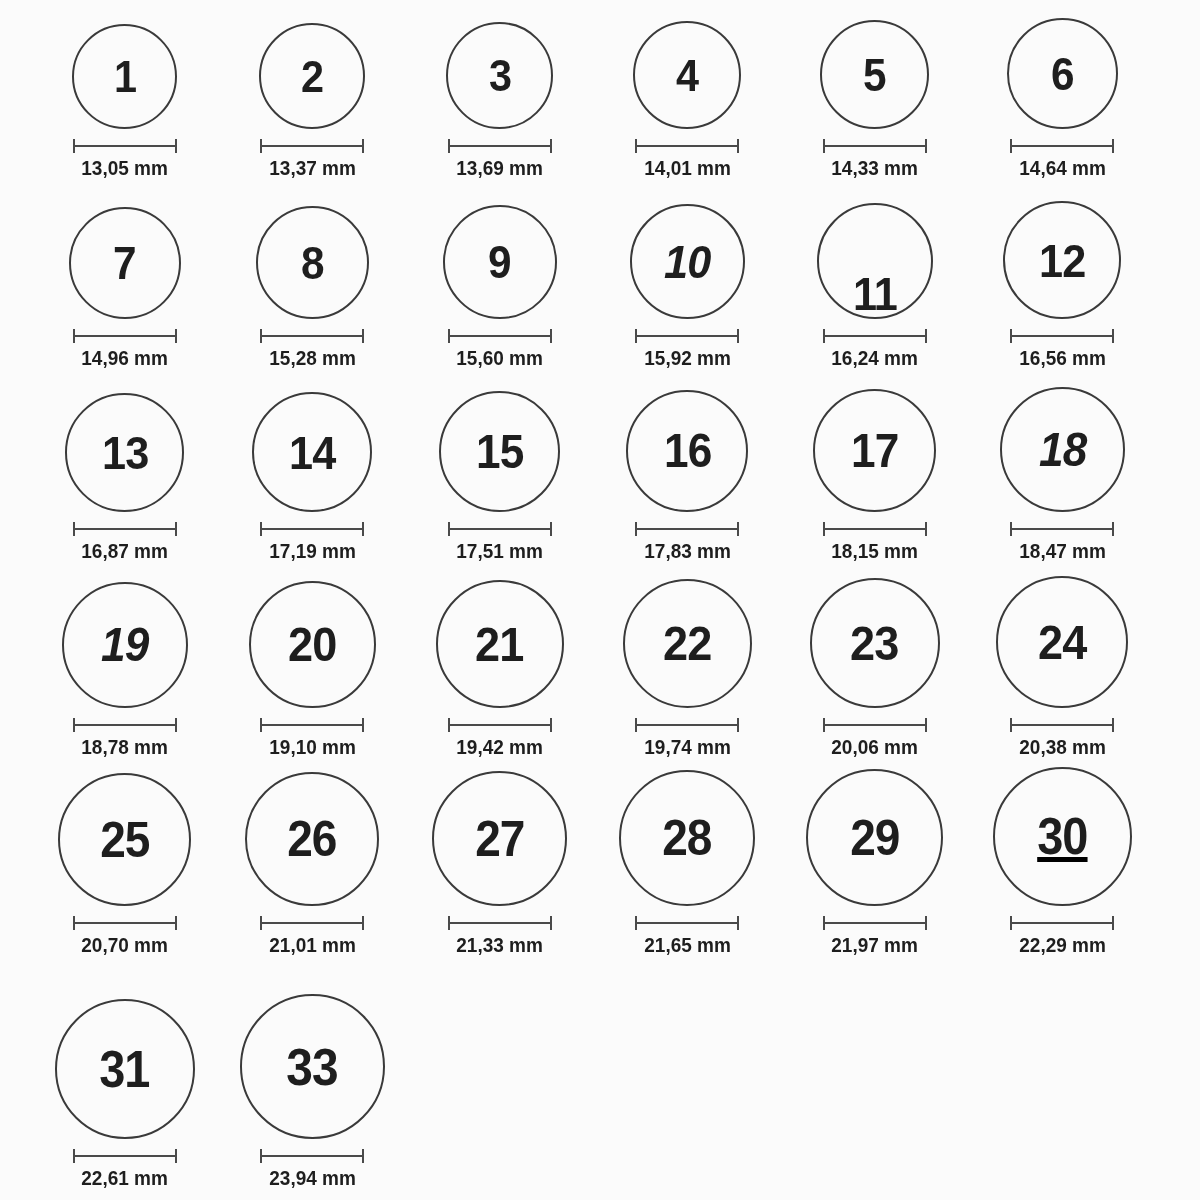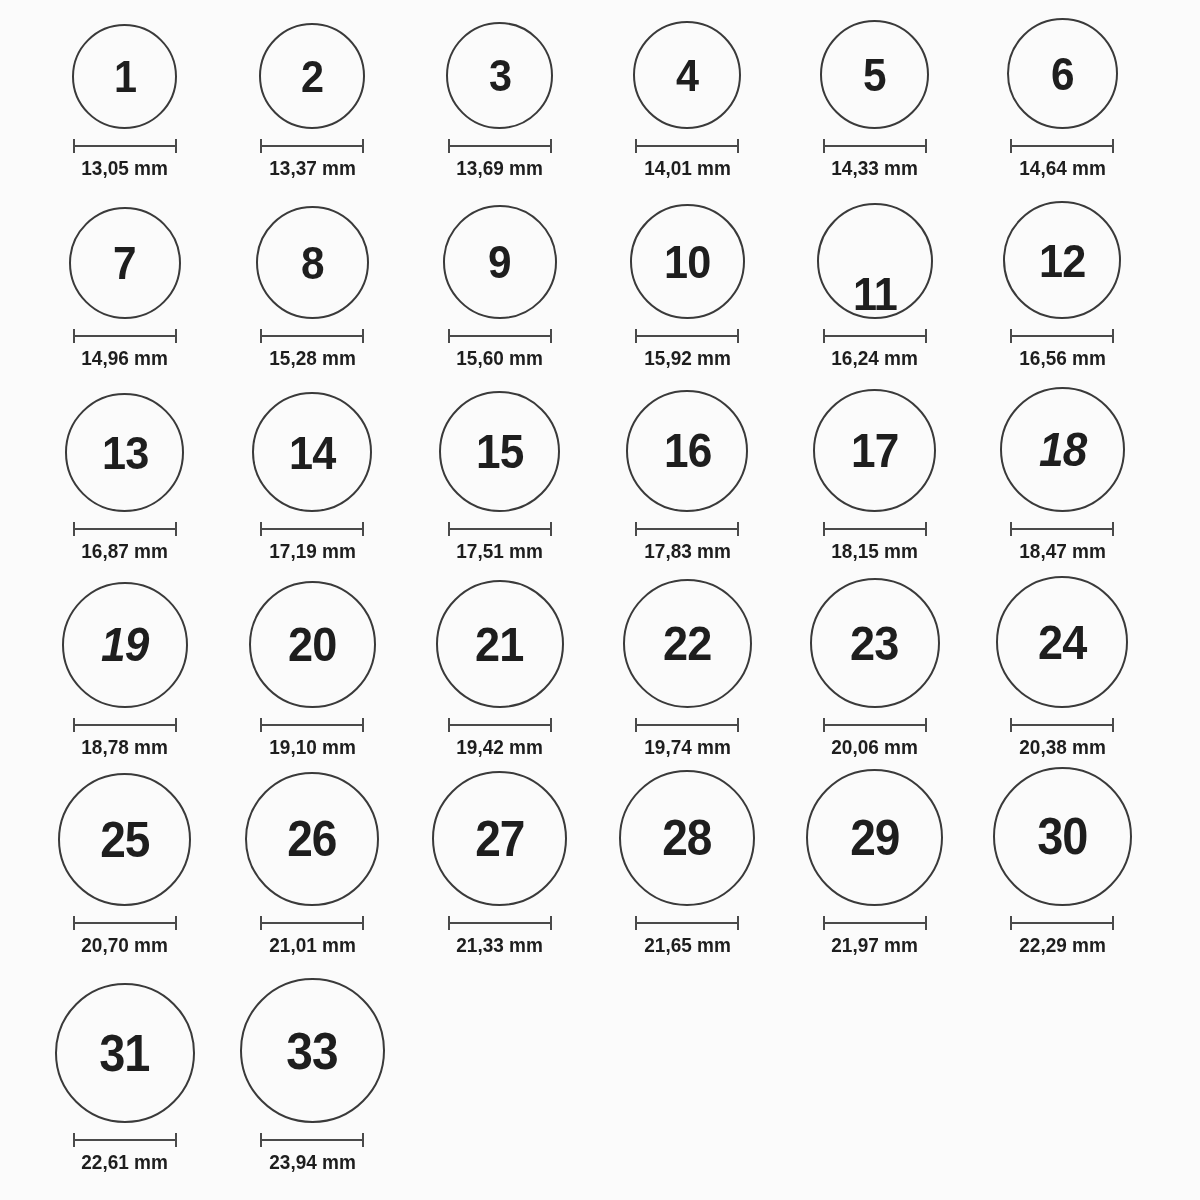--- a/index.html
+++ b/index.html
@@ -30,21 +30,21 @@
   .row:nth-child(6){height:235px;}
   .cell{
     width:187.5px;
     box-sizing:border-box;
     display:flex;
     flex-direction:column;
     align-items:center;
     justify-content:flex-end;
     padding-bottom:8px;
   }
-  .row:nth-child(6) .cell{padding-bottom:26px;}
+  .row:nth-child(6) .cell{padding-bottom:10px;}
   .circle{
     box-sizing:border-box;
     border:2.5px solid var(--stroke);
     border-radius:50%;
     display:flex;
     align-items:center;
     justify-content:center;
     margin-bottom:10px;
     background:transparent;
   }
@@ -170,21 +170,21 @@
     <div class="circle" style="width: 114px; height: 114px;">
       <span class="num" style="font-size: 46px;">9</span>
     </div>
     <div class="measure">
       <span class="bar"></span>
     </div>
     <div class="label">15,60 mm</div>
   </div>
 
   <div class="cell">
-    <div class="circle" style="width: 115px; height: 115px;">
+    <div class="circle" style="width: 115px; height: 115px; font-style: italic;">
       <span class="num" style="font-size: 47px;">10</span>
     </div>
     <div class="measure">
       <span class="bar"></span>
     </div>
     <div class="label">15,92 mm</div>
   </div>
 
   <div class="cell">
     <div class="circle" style="width: 116px; height: 116px; align-items: flex-end;">
@@ -373,21 +373,21 @@
     <div class="circle" style="width: 137px; height: 137px;">
       <span class="num" style="font-size: 50px;">29</span>
     </div>
     <div class="measure">
       <span class="bar"></span>
     </div>
     <div class="label">21,97 mm</div>
   </div>
 
   <div class="cell">
-    <div class="circle" style="width: 139px; height: 139px;">
+    <div class="circle" style="width: 139px; height: 139px; text-decoration: underline;">
       <span class="num" style="font-size: 51px;">30</span>
     </div>
     <div class="measure">
       <span class="bar"></span>
     </div>
     <div class="label">22,29 mm</div>
   </div>
 </div>
     <div class="row">
   <div class="cell">

